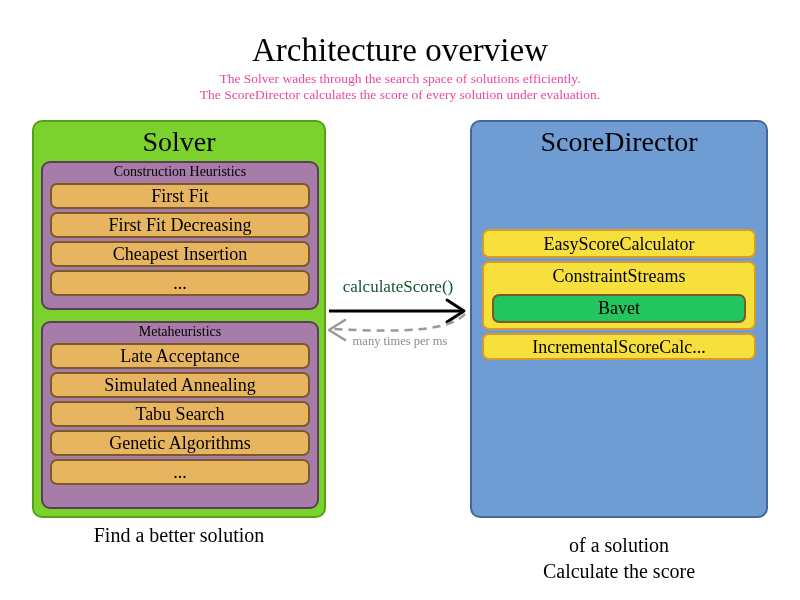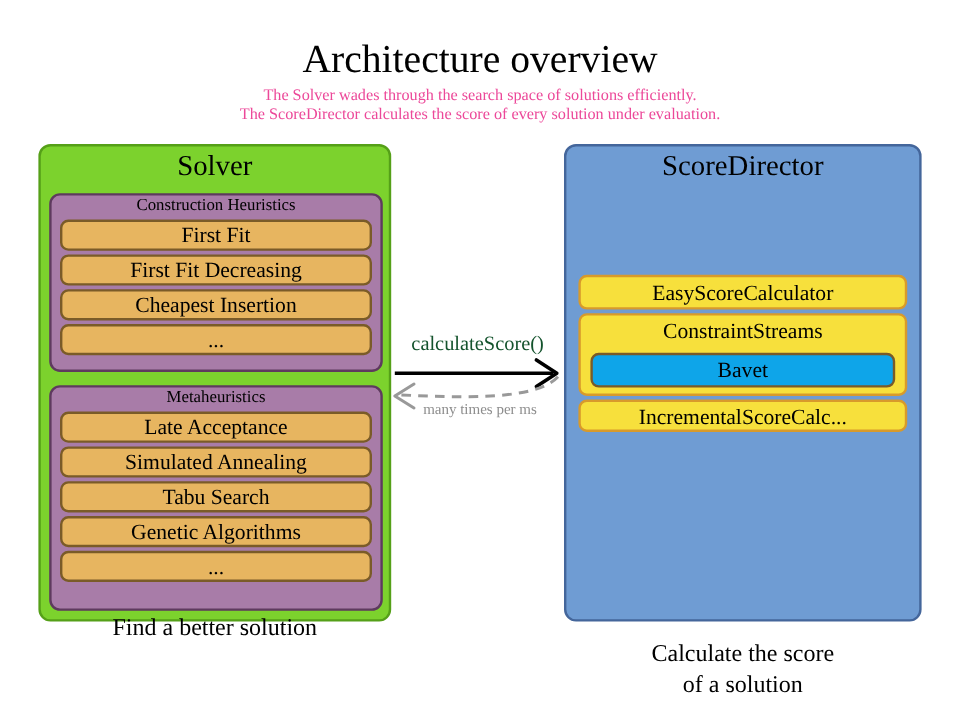--- a/index.html
+++ b/index.html
@@ -17,21 +17,21 @@
   }
   .subtitle.l1 { top:71px; }
   .subtitle.l2 { top:87px; }
 
   
   .solver-box {
     position:absolute; left:32px; top:120px; width:294px; height:398px;
     background:#7CD22D; border:2px solid #55A018; border-radius:10px;
     box-sizing:border-box;
   }
-  .box-title { text-align:center; font-size:24px; margin-top:4px; }
+  .box-title { text-align:center; font-size:28px; margin-top:4px; }
 
   .group {
     position:absolute; left:7px; width:278px;
     background:#A87CA8; border:2px solid #5E3A5E; border-radius:9px;
     box-sizing:border-box;
   }
   .group.ch { top:39px;  height:149px; }
   .group.mh { top:199px; height:188px; }
   .group-title { text-align:center; font-size:14px; margin-top:1px; }
 
@@ -51,38 +51,38 @@
     position:absolute; left:10px; width:274px;
     background:#F7E03C; border:2px solid #D89A2B; border-radius:7px;
     box-sizing:border-box; text-align:center; font-size:18px;
   }
   .calc.easy { top:107px; height:29px; line-height:26px; }
   .calc.cs   { top:139px; height:69px; }
   .calc.incr { top:211px; height:27px; line-height:24px; }
   .cs-title  { text-align:center; font-size:18px; line-height:26px; }
   .bavet {
     position:absolute; left:8px; right:8px; top:31px; height:29px;
-    background:#0ea5e9; border:2px solid #7A5B28; border-radius:7px;
+    background:#22c55e; border:2px solid #7A5B28; border-radius:7px;
     box-sizing:border-box; text-align:center; font-size:18px; line-height:24px;
   }
 
   
   .arrow-label {
     position:absolute; left:324px; top:277px; width:148px; text-align:center;
     font-size:17px; color:#14532d;
   }
   .arrow-sublabel {
     position:absolute; left:330px; top:334px; width:140px; text-align:center;
     font-size:12.5px; color:#8d8d8d;
   }
   .arrows { position:absolute; left:0; top:0; pointer-events:none; }
 
   
   .caption { position:absolute; text-align:center; font-size:20px; color:#000; }
-  .caption.left  { left:32px;  top:512px; width:294px; }
+  .caption.left  { left:32px;  top:524px; width:294px; }
   .caption.right { left:470px; top:532px; width:298px; line-height:26px; }
 </style>
 </head>
 <body>
 
 <div class="canvas">
 
   <div class="title">Architecture overview</div>
   <div class="subtitle l1">The Solver wades through the search space of solutions efficiently.</div>
   <div class="subtitle l2">The ScoreDirector calculates the score of every solution under evaluation.</div>
@@ -130,17 +130,17 @@
       <path d="M465 314 C450 330 408 333 333 329" stroke="#999999" stroke-width="2.5" fill="none" stroke-dasharray="8 6"></path>
       <path d="M345 320 L329 330 L345 340" stroke="#999999" stroke-width="2.5" fill="none" stroke-linecap="round" stroke-linejoin="round"></path>
     </g>
   </svg>
 
   <div class="arrow-label">calculateScore()</div>
   <div class="arrow-sublabel">many times per ms</div>
 
   <div class="caption left">Find a better solution</div>
   <div class="caption right">
+    <div>of a solution</div>
     <div>Calculate the score</div>
-    <div>of a solution</div>
   </div>
 
 </div>
 
 </body></html>

